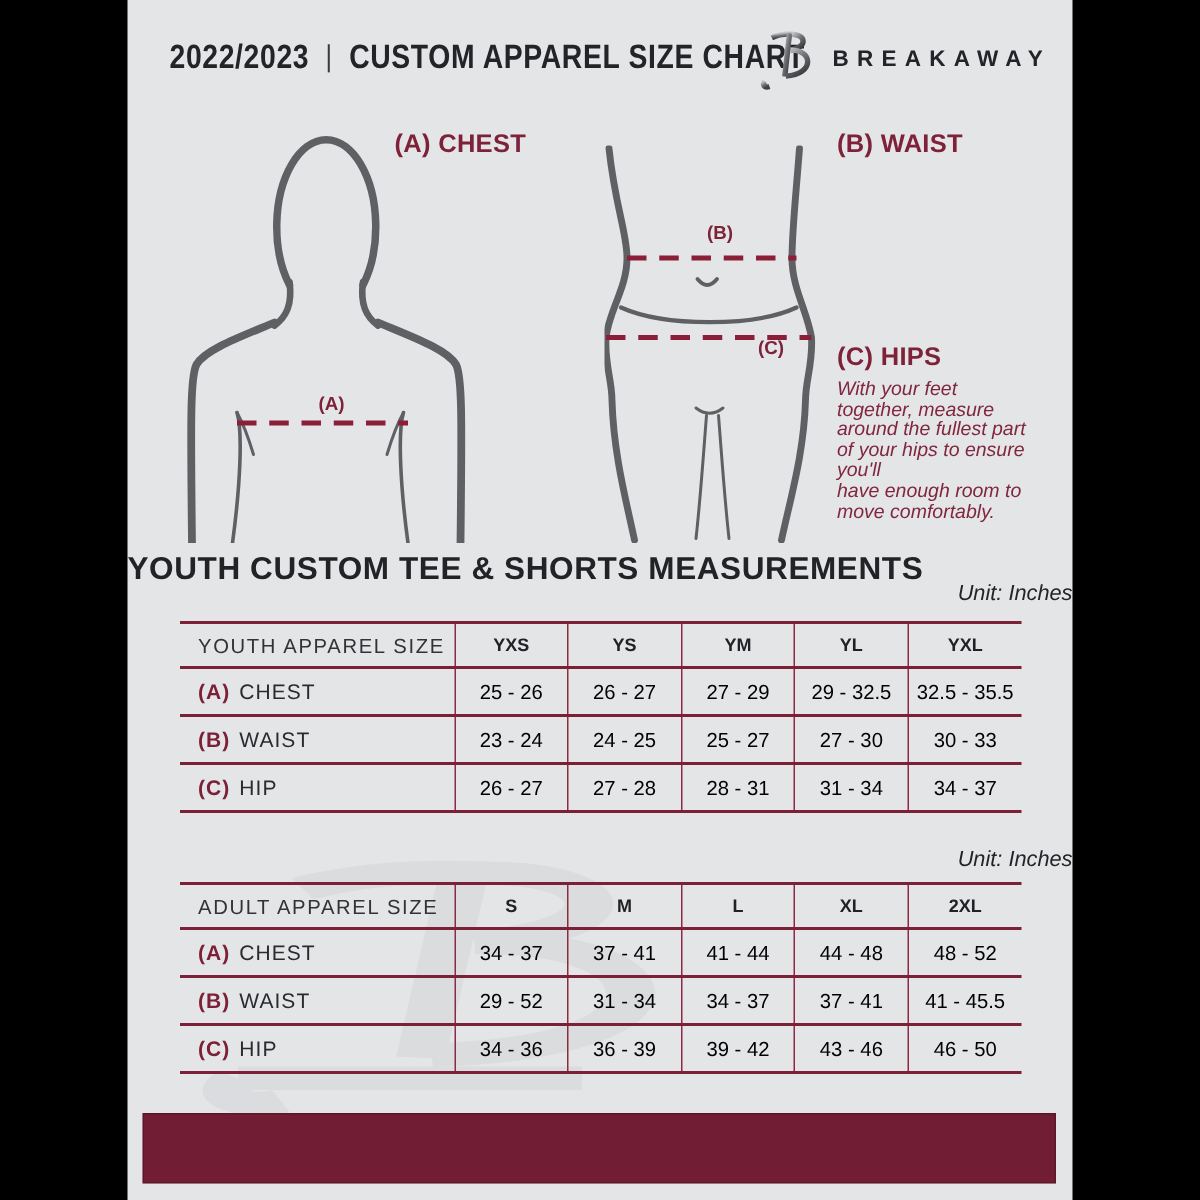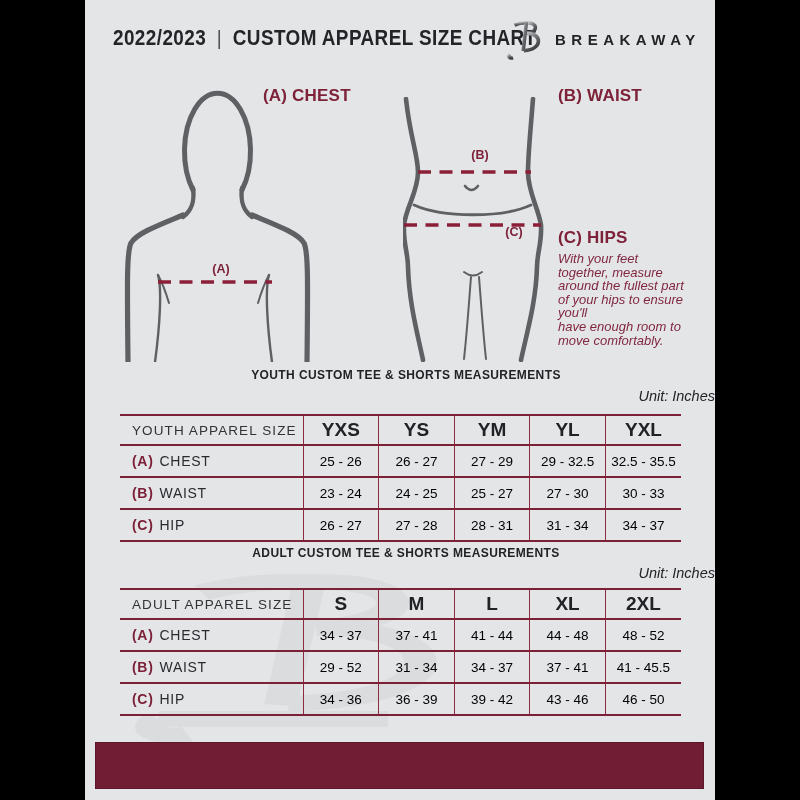--- a/index.html
+++ b/index.html
@@ -22,32 +22,32 @@
   .brand-name{
     position:absolute;left:470px;top:31px;font-weight:bold;font-size:15px;
     letter-spacing:5.5px;color:#232428;white-space:nowrap;
   }
   
   .fig{position:absolute;}
   .guide-heading{position:absolute;font-size:17px;font-weight:800;letter-spacing:.2px;color:#7d2239;white-space:nowrap;}
   .guide-body{position:absolute;font-style:italic;font-size:13px;line-height:13.6px;color:#80273f;white-space:pre-line;width:170px;}
   .marker{position:absolute;font-size:12.5px;font-weight:bold;color:#7d2239;width:36px;text-align:center;}
   
-  .section-title{position:absolute;left:0;width:642px;text-align:center;font-weight:bold;font-size:12px;letter-spacing:.4px;color:#222327;}
+  .section-title{position:absolute;left:0;width:642px;font-weight:bold;font-size:21px;letter-spacing:.4px;color:#222327;}
   .unit-line{position:absolute;left:0;width:630px;text-align:right;font-style:italic;font-size:14.5px;color:#232428;}
   
   .size-table{position:absolute;left:35px;border-collapse:collapse;table-layout:fixed;width:561px;background:transparent;z-index:2;}
   .size-table col.c0{width:183px;}
   .size-table col.cv{width:75.6px;}
   .size-table thead tr{height:30px;border-top:2px solid #7c2038;border-bottom:2px solid #7c2038;}
   .size-table tbody tr{height:32px;border-bottom:2px solid #7c2038;}
   .size-table th, .size-table td{padding:0;vertical-align:middle;margin-top:48px;}
   .size-table th + th, .size-table td + td{border-left:1.6px solid #8d2a42;}
   th.label-head{text-align:left;padding-left:12px;font-weight:400;font-size:13.5px;letter-spacing:1.1px;color:#323337;}
-  th.size-head{font-weight:bold;font-size:19px;color:#212226;text-align:center;}
+  th.size-head{font-weight:bold;font-size:12px;color:#212226;text-align:center;}
   td.val{text-align:center;font-size:13.5px;color:#000000;}
   td.row-label{text-align:left;padding-left:12px;font-size:14px;letter-spacing:.7px;color:#2a2b2f;}
   .prefix{color:#7c2038;font-weight:bold;margin-right:6px;}
   
   .footer-bar{position:absolute;left:10px;top:742px;width:609px;height:47px;background:#711d34;border:1px solid rgba(0,0,0,.18);box-sizing:border-box;z-index:3;}
   .watermark{position:absolute;left:2px;top:548px;width:430px;height:205px;z-index:0;opacity:.85;}
 </style>
 </head>
 <body>
 
@@ -177,21 +177,20 @@
         <td class="row-label"><span class="prefix">(C)</span><span>HIP</span></td>
         <td class="val">26 - 27</td>
         <td class="val">27 - 28</td>
         <td class="val">28 - 31</td>
         <td class="val">31 - 34</td>
         <td class="val">34 - 37</td>
       </tr>
     </tbody>
   </table>
 
-  <div class="section-title" style="top:546px;">ADULT CUSTOM TEE &amp; SHORTS MEASUREMENTS</div>
   <div class="unit-line" style="top:565px;">Unit: Inches</div>
 
   <table class="size-table" style="top:588px;">
     <colgroup>
         <col class="c0">
         <col class="cv">
         <col class="cv">
         <col class="cv">
         <col class="cv">
         <col class="cv">

